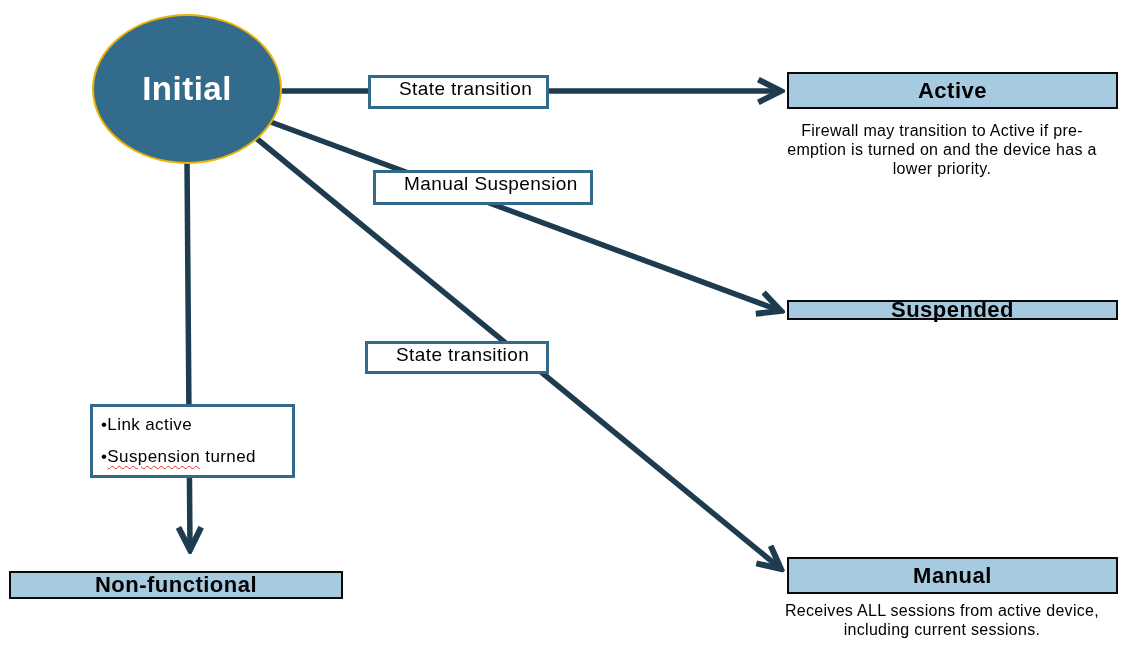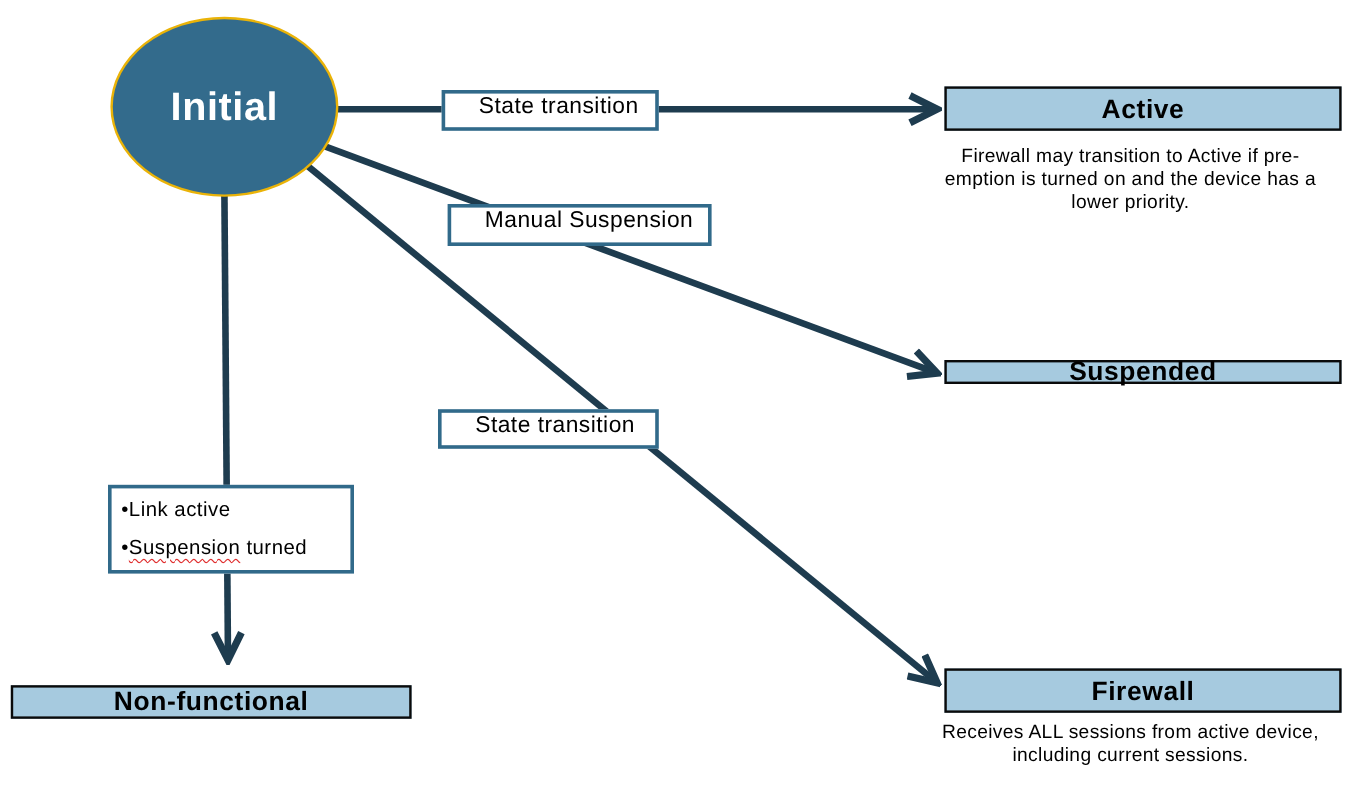--- a/index.html
+++ b/index.html
@@ -144,21 +144,21 @@
     <div>Firewall may transition to Active if pre-</div>
     <div>emption is turned on and the device has a</div>
     <div>lower priority.</div>
   </div>
 
   <div class="state-box box-suspended">
     <span>Suspended</span>
   </div>
 
   <div class="state-box box-passive">
-    <span>Firewall</span>
+    <span>Manual</span>
   </div>
 
   <div class="note note-passive">
     <div>Receives ALL sessions from active device,</div>
     <div>including current sessions.</div>
   </div>
 
   <div class="state-box box-nonfunc">
     <span>Non-functional</span>
   </div>

